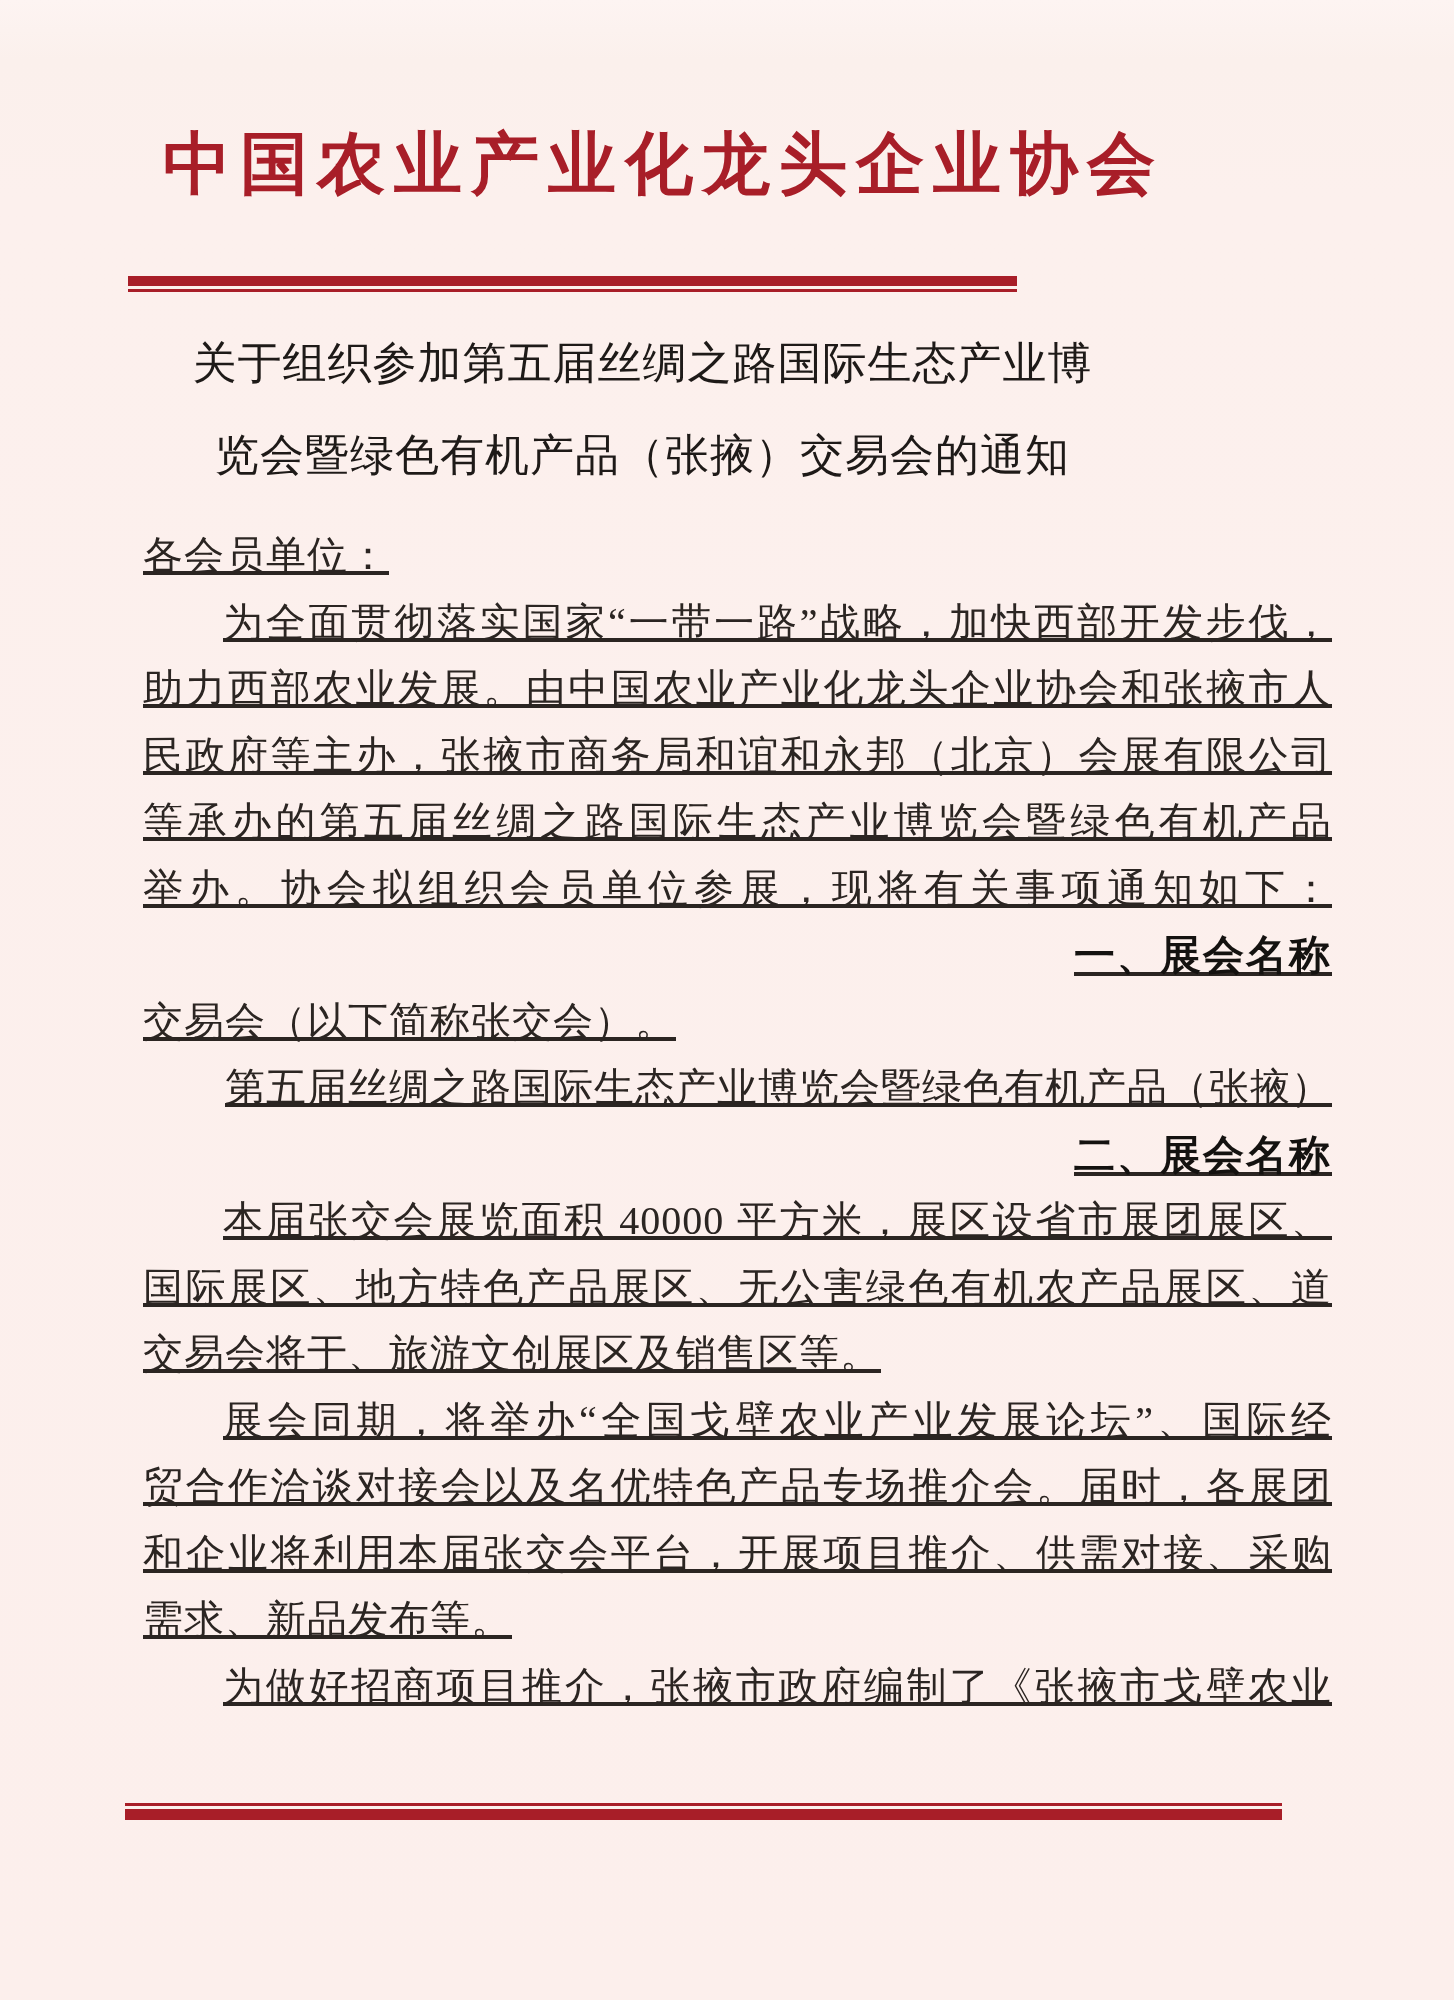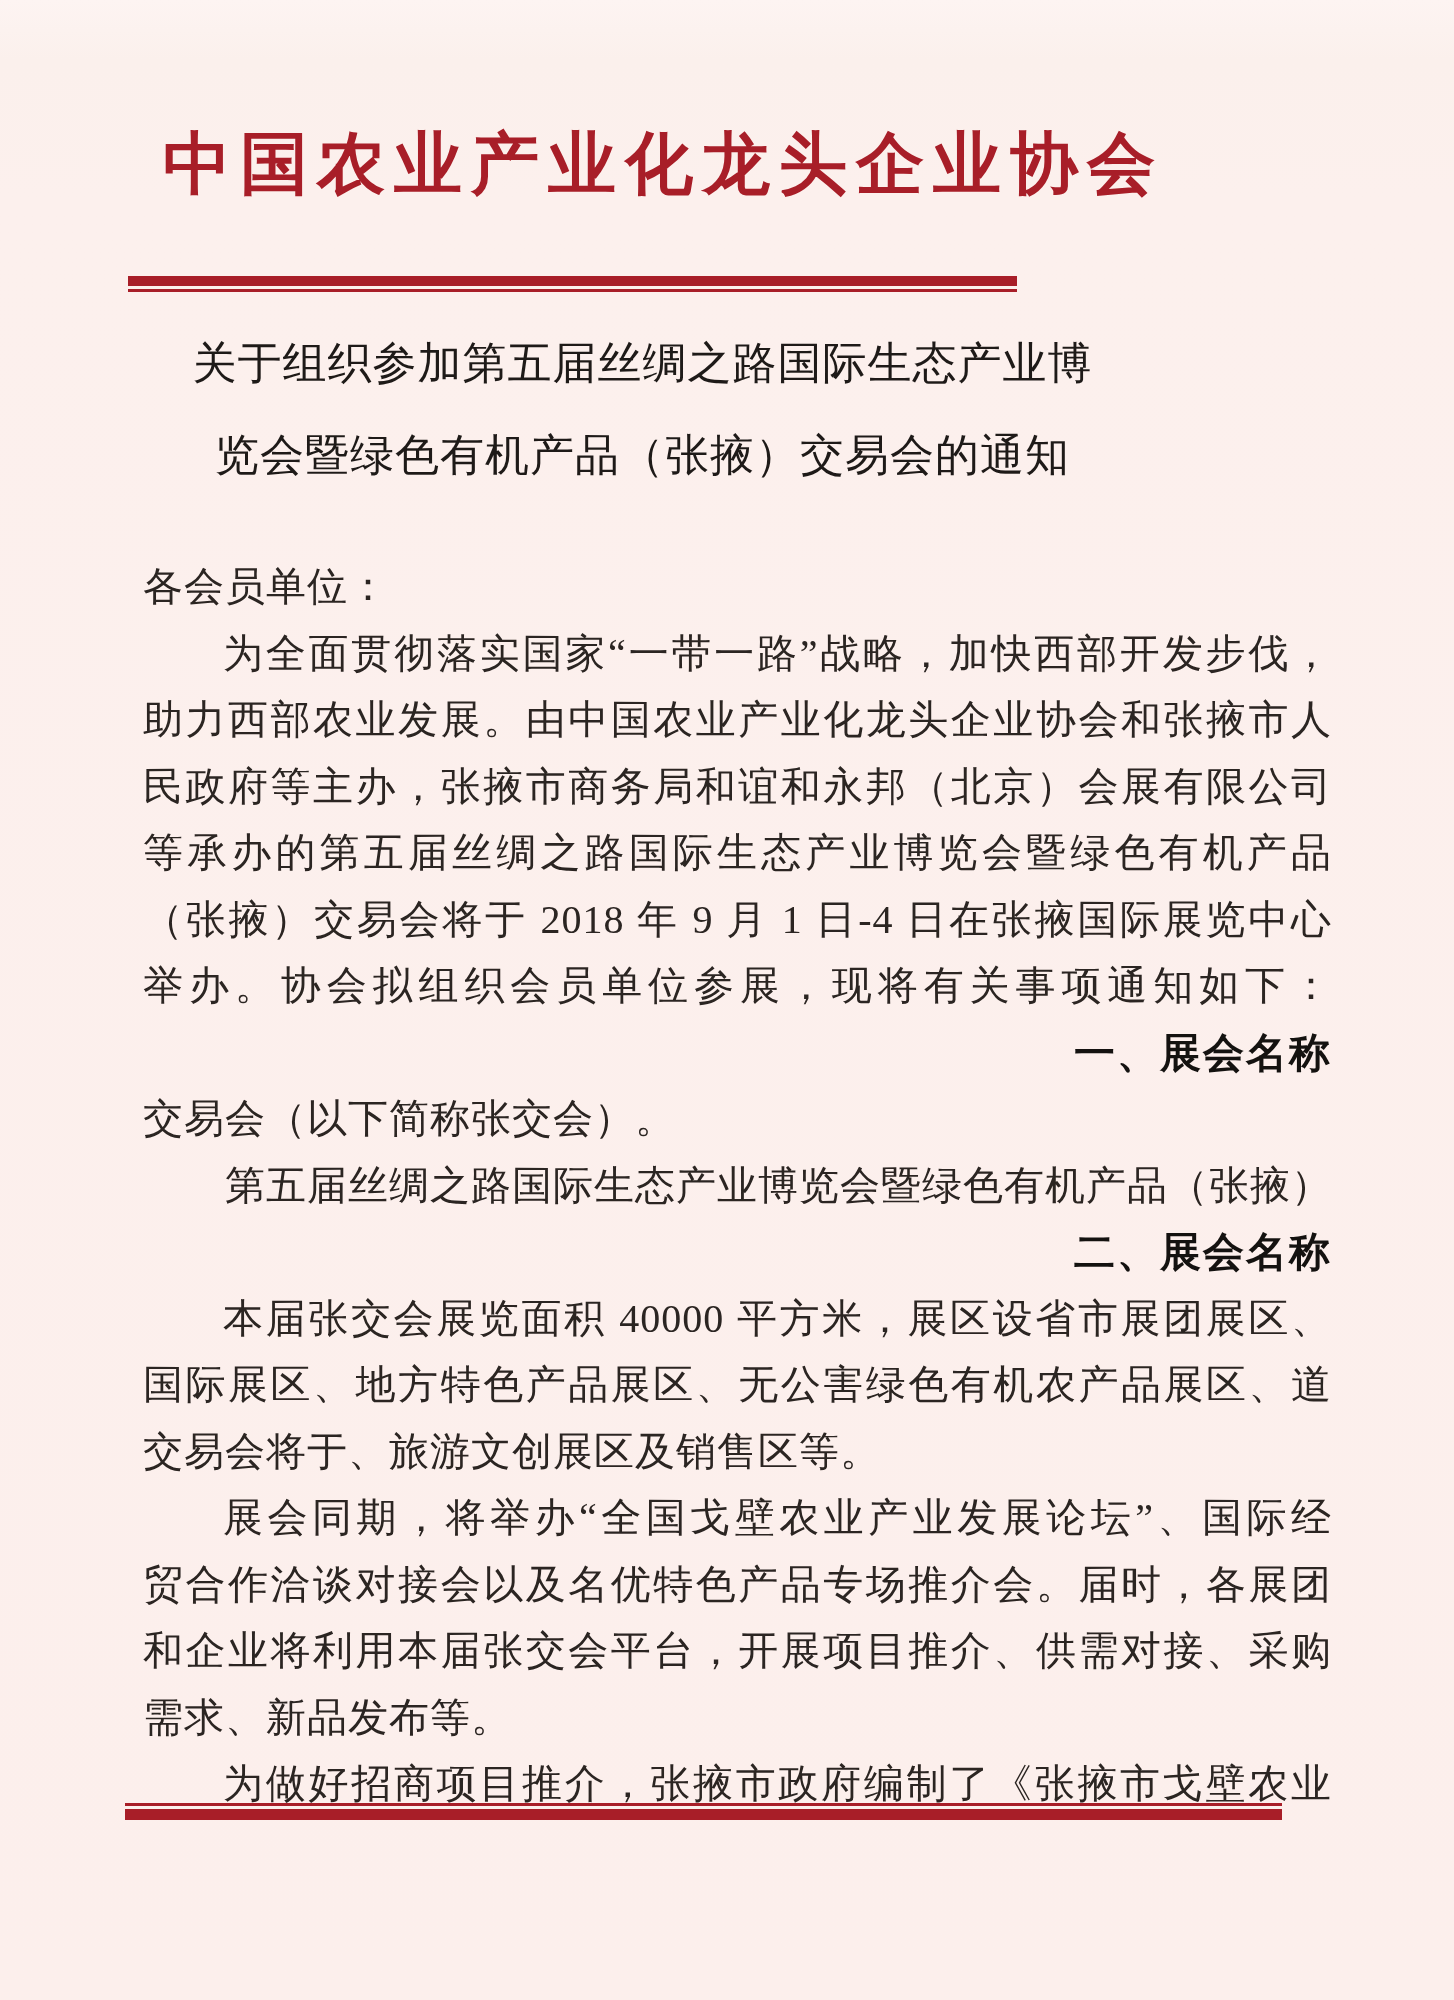--- a/index.html
+++ b/index.html
@@ -33,22 +33,23 @@
   .rule-bottom .thick{height:11px;}
   
   .doc-title{
     position:absolute;top:318px;left:140px;width:1005px;
     font-size:44px;line-height:92px;font-weight:400;
     text-align:center;letter-spacing:1px;
     color:#1e1a18;
   }
   
   .body-text{
-    position:absolute;top:554px;left:143px;width:1189px;
+    position:absolute;top:523px;left:143px;width:1189px;
     font-size:40px;
+    text-decoration:underline;
   }
   .body-text .line{
     height:66.5px;line-height:66.5px;
     letter-spacing:1px;
     white-space:normal;
     text-align:left;
   }
   .body-text .line.justify{
     text-align:justify;
     text-align-last:justify;
@@ -77,21 +78,20 @@
     <div>关于组织参加第五届丝绸之路国际生态产业博</div>
     <div>览会暨绿色有机产品（张掖）交易会的通知</div>
   </div>
 
   <div class="body-text" id="body-text">
       <div class="line">各会员单位：</div>
       <div class="line indent justify">为全面贯彻落实国家“一带一路”战略，加快西部开发步伐，</div>
       <div class="line justify">助力西部农业发展。由中国农业产业化龙头企业协会和张掖市人</div>
       <div class="line justify">民政府等主办，张掖市商务局和谊和永邦（北京）会展有限公司</div>
       <div class="line justify">等承办的第五届丝绸之路国际生态产业博览会暨绿色有机产品</div>
-      <div class="line justify">（张掖）交易会将于 2018 年 9 月 1 日-4 日在张掖国际展览中心</div>
       <div class="line justify">举办。协会拟组织会员单位参展，现将有关事项通知如下：</div>
       <div class="line indent heading">一、展会名称</div>
       <div class="line">交易会（以下简称张交会）。</div>
       <div class="line indent">第五届丝绸之路国际生态产业博览会暨绿色有机产品（张掖）</div>
       <div class="line indent heading">二、展会名称</div>
       <div class="line indent justify">本届张交会展览面积 40000 平方米，展区设省市展团展区、</div>
       <div class="line justify">国际展区、地方特色产品展区、无公害绿色有机农产品展区、道</div>
       <div class="line">交易会将于、旅游文创展区及销售区等。</div>
       <div class="line indent justify">展会同期，将举办“全国戈壁农业产业发展论坛”、国际经</div>
       <div class="line justify">贸合作洽谈对接会以及名优特色产品专场推介会。届时，各展团</div>

